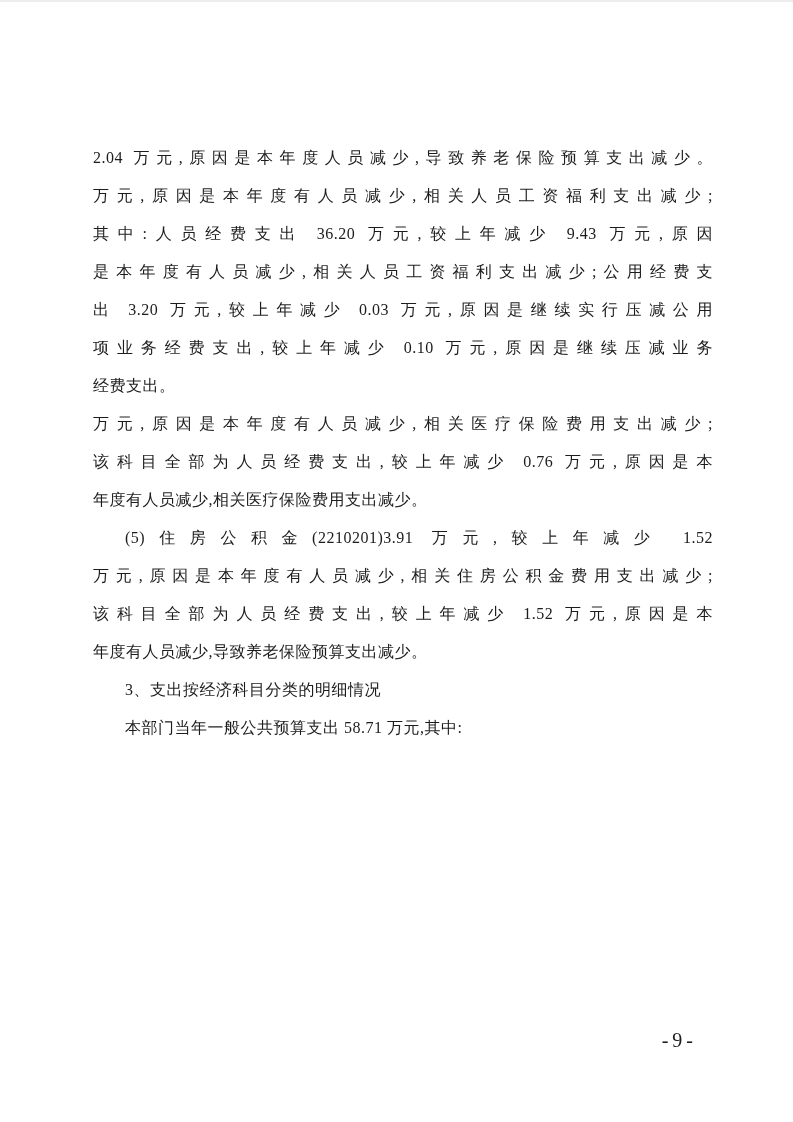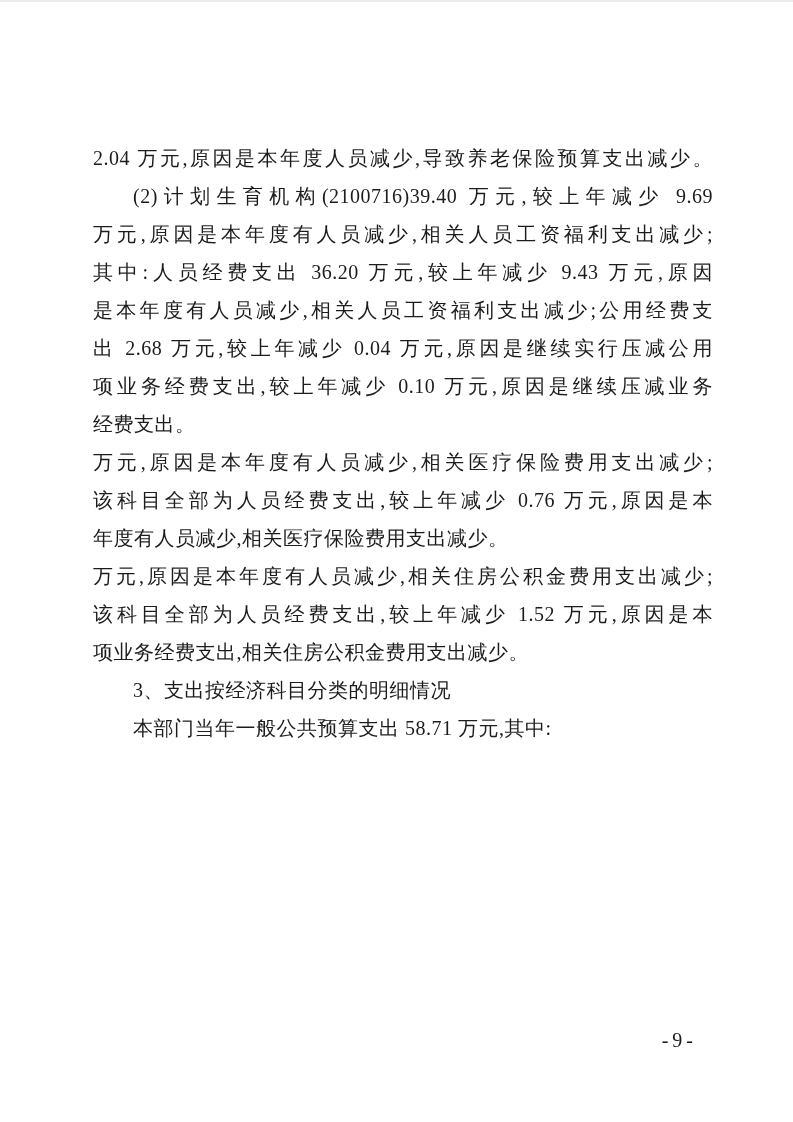--- a/index.html
+++ b/index.html
@@ -24,21 +24,21 @@
     height: 2px;
     background: #ededed;
   }
   .textblock {
     position: absolute;
     left: 93px;
     top: 139px;
     width: 620px;
   }
   .line {
-    font-size: 20px;
+    font-size: 16px;
     line-height: 38px;
     height: 38px;
     overflow: hidden;
     white-space: normal;
     text-align: justify;
     text-align-last: left;
     letter-spacing: 0.5px;
   }
   .line.fill {
     text-align-last: justify;
@@ -57,31 +57,31 @@
   }
 </style>
 </head>
 <body>
 
 <div class="page">
   <div class="scan-edge"></div>
 
   <div class="textblock" id="lines">
       <div class="line fill">2.04 万元,原因是本年度人员减少,导致养老保险预算支出减少。</div>
-      <div class="line indent fill">(2)计划生育机构(2100716)39.40 万元,较上年减少 9.69</div>
       <div class="line fill">万元,原因是本年度有人员减少,相关人员工资福利支出减少;</div>
       <div class="line fill">其中:人员经费支出 36.20 万元,较上年减少 9.43 万元,原因</div>
       <div class="line fill">是本年度有人员减少,相关人员工资福利支出减少;公用经费支</div>
-      <div class="line fill">出 2.68 万元,较上年减少 0.04 万元,原因是继续实行压减公用</div>
+      <div class="line fill">出 3.20 万元,较上年减少 0.03 万元,原因是继续实行压减公用</div>
       <div class="line fill">项业务经费支出,较上年减少 0.10 万元,原因是继续压减业务</div>
       <div class="line">经费支出。</div>
       <div class="line fill">万元,原因是本年度有人员减少,相关医疗保险费用支出减少;</div>
       <div class="line fill">该科目全部为人员经费支出,较上年减少 0.76 万元,原因是本</div>
       <div class="line">年度有人员减少,相关医疗保险费用支出减少。</div>
+      <div class="line indent fill">(5)住房公积金(2210201)3.91 万元,较上年减少 1.52</div>
       <div class="line fill">万元,原因是本年度有人员减少,相关住房公积金费用支出减少;</div>
       <div class="line fill">该科目全部为人员经费支出,较上年减少 1.52 万元,原因是本</div>
-      <div class="line">项业务经费支出,相关住房公积金费用支出减少。</div>
+      <div class="line">年度有人员减少,导致养老保险预算支出减少。</div>
       <div class="line indent">3、支出按经济科目分类的明细情况</div>
       <div class="line indent">本部门当年一般公共预算支出 58.71 万元,其中:</div>
     </div>
 
   <div class="pagenum">-9-</div>
 </div>
 
 </body></html>

